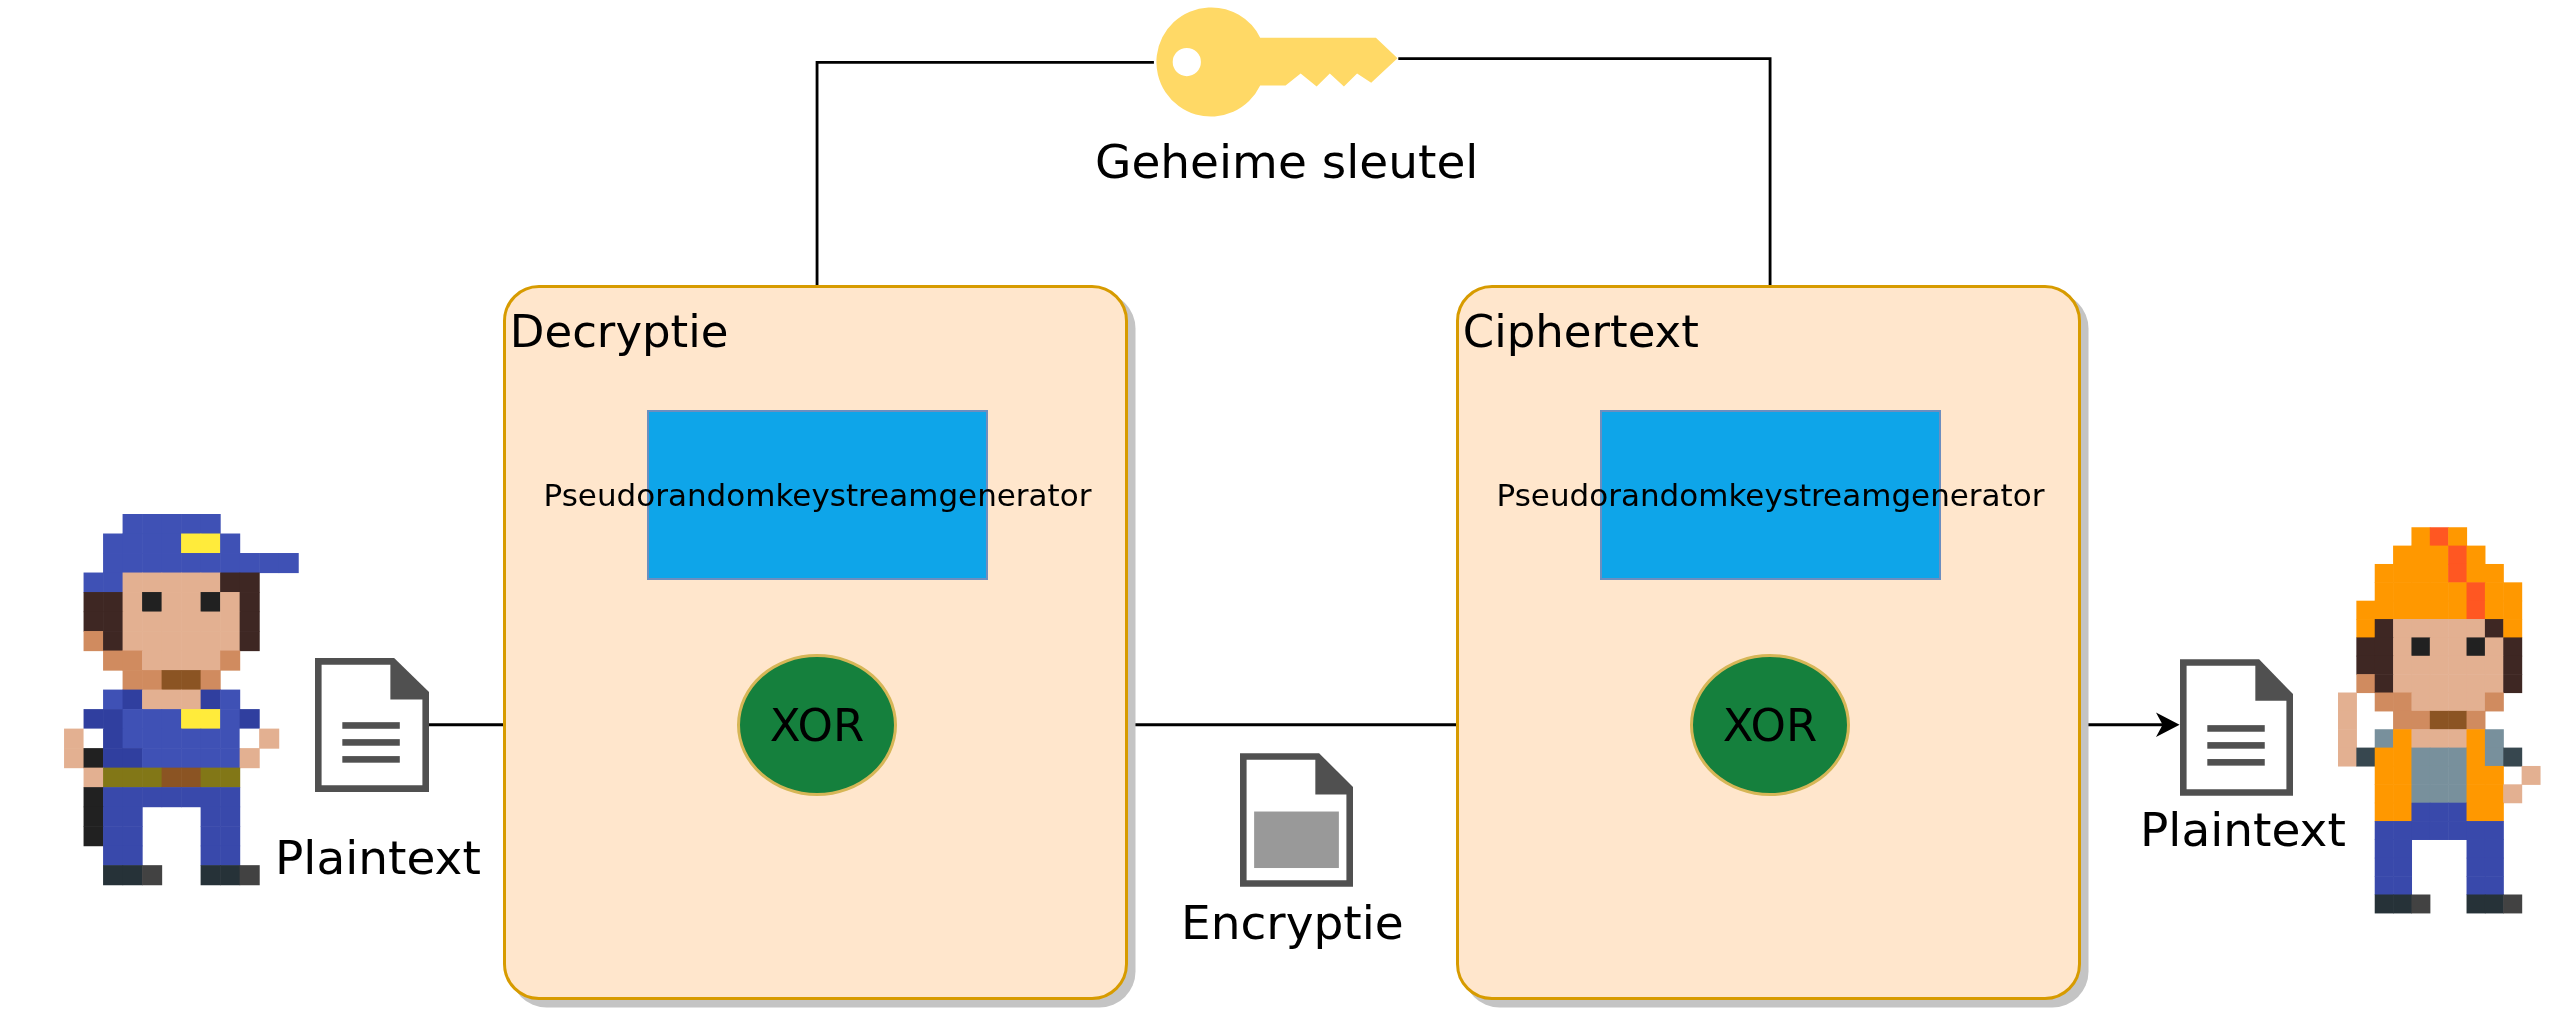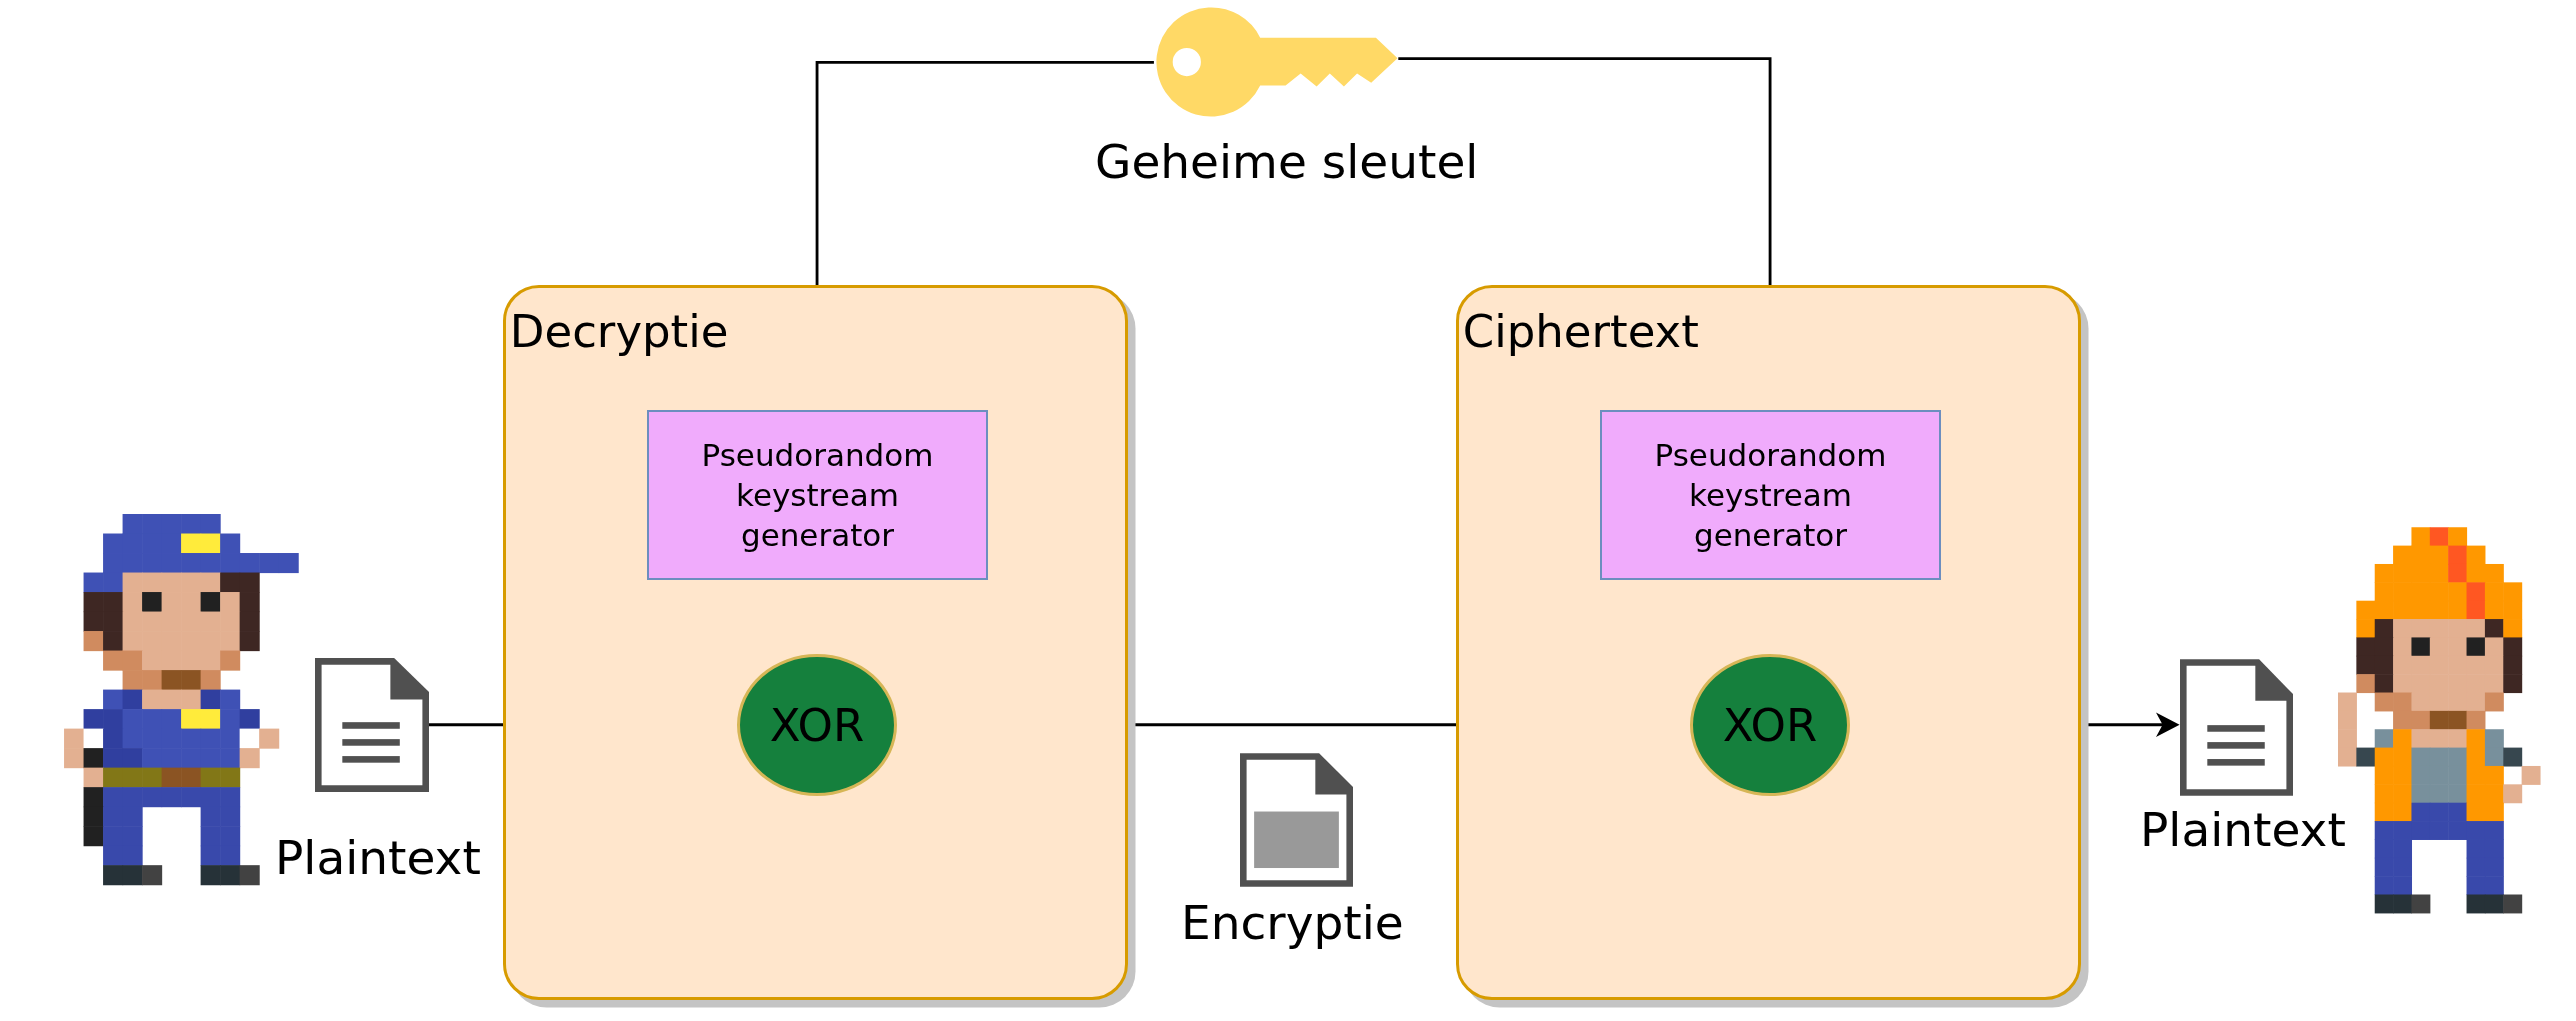--- a/index.html
+++ b/index.html
@@ -3,22 +3,22 @@
 <meta charset="utf-8">
 <style>
   html, body { margin: 0; padding: 0; background: #ffffff; }
   body { width: 2576px; height: 1022px; position: relative; overflow: hidden;
          font-family: "DejaVu Sans", sans-serif; color: #000; }
   #canvas { position: absolute; left: 15px; top: 0; width: 2576px; height: 1022px; }
   .abs { position: absolute; }
   .container { position: absolute; background: #ffe6cc; border: 3.8px solid #d79b00;
                border-radius: 36px; box-shadow: 7.5px 7.5px 0 #c4c4c4; box-sizing: border-box; }
   .container-label { position: absolute; left: 3.8px; top: 21px; font-size: 45px; line-height: 1; white-space: nowrap; }
-  .gen-box { position: absolute; background: #f0abfc; border: 2.8px solid #6c8ebf; box-sizing: border-box;
-             display: flex; flex-direction: column; align-items: center; justify-content: center;
+  .gen-box { position: absolute; background: #0ea5e9; border: 2.8px solid #6c8ebf; box-sizing: border-box;
+             display: flex; flex-direction: row; align-items: center; justify-content: center;
              font-size: 31px; line-height: 40px; text-align: center; }
   .xor { position: absolute; background: #15803d; border: 3.8px solid #d6b656; border-radius: 50%;
          box-sizing: border-box; display: flex; align-items: center; justify-content: center;
          font-size: 45px; }
   .label { position: absolute; font-size: 47px; line-height: 1; white-space: nowrap; }
   .pixel-char { position: absolute; }
 </style>
 </head>
 <body>
 

